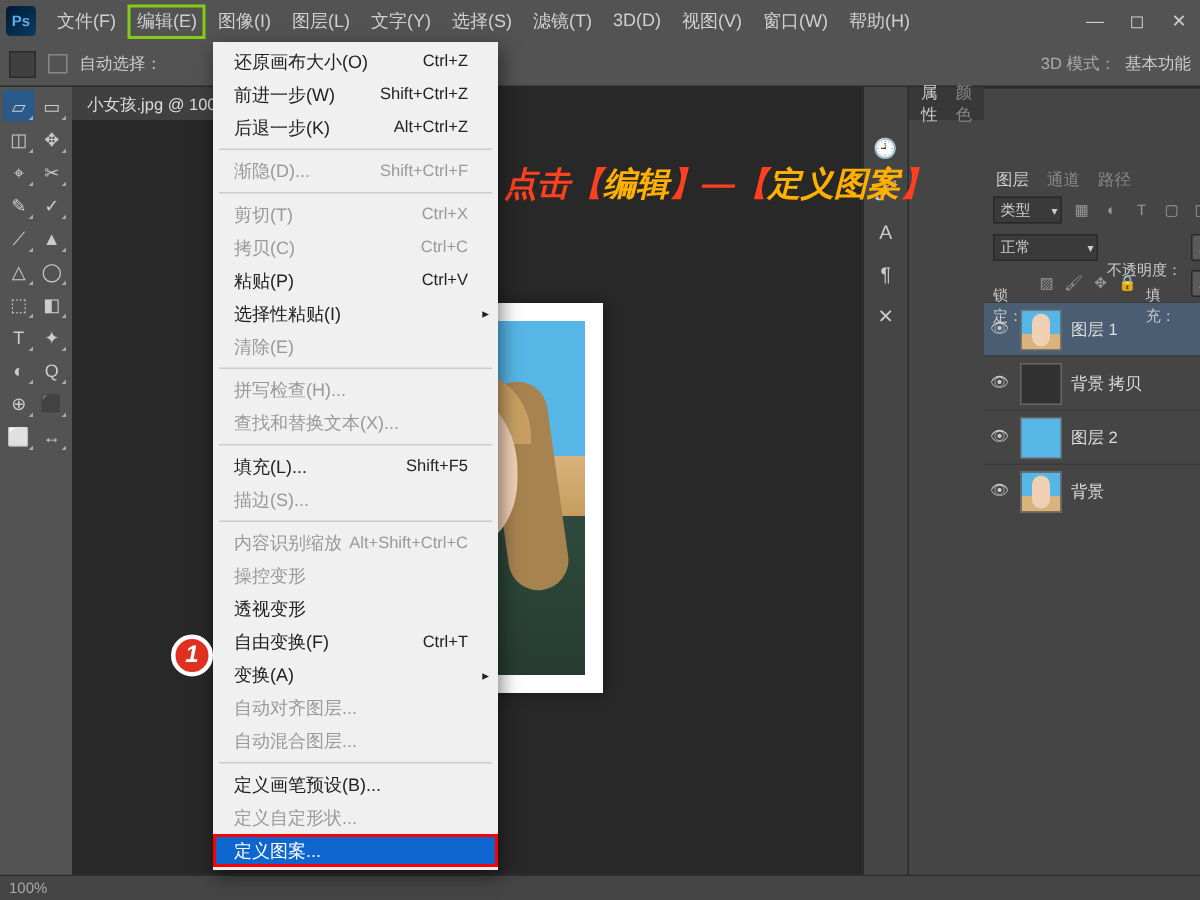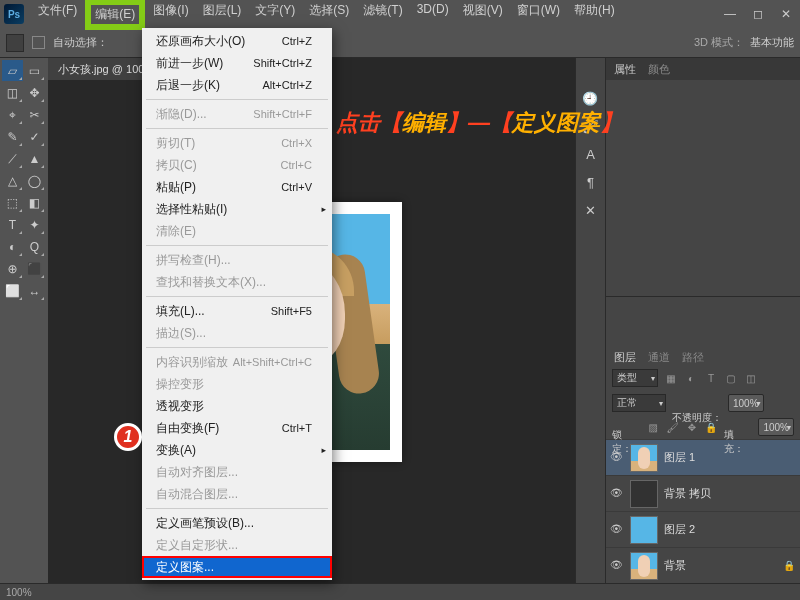--- a/index.html
+++ b/index.html
@@ -2,21 +2,21 @@
 <html><head>
 <meta charset="utf-8">
 <style>
 * { margin: 0; padding: 0; box-sizing: border-box; font-family: "Microsoft YaHei", sans-serif; }
 body { background: #535353; width: 800px; height: 600px; overflow: hidden; position: relative; }
 
 .titlebar { height: 28px; background: #535353; display: flex; align-items: center; padding: 0 4px; position: relative; }
 .ps-logo { width: 20px; height: 20px; background: linear-gradient(135deg,#001833,#0a3d62); border-radius: 3px; color: #5dade2; font-weight: bold; font-size: 10px; display: flex; align-items: center; justify-content: center; margin-right: 8px; }
 .menubar { display: flex; gap: 2px; }
 .menu-item { color: #d0d0d0; font-size: 12px; padding: 3px 6px; cursor: pointer; }
-.menu-item.highlighted { border: 6px solid #84cc16; padding: 1px 4px; }
+.menu-item.highlighted { border: 2px solid #84cc16; padding: 1px 4px; }
 .window-controls { position: absolute; right: 4px; display: flex; gap: 8px; }
 .win-btn { width: 20px; height: 16px; color: #ccc; display: flex; align-items: center; justify-content: center; font-size: 12px; cursor: pointer; }
 
 .options-bar { height: 30px; background: #535353; border-bottom: 1px solid #2a2a2a; display: flex; align-items: center; padding: 0 6px; gap: 8px; }
 .ob-icon { width: 18px; height: 18px; background: #404040; border: 1px solid #2a2a2a; }
 .ob-cb { width: 13px; height: 13px; border: 1px solid #888; }
 .ob-text { color: #ccc; font-size: 11px; }
 .ob-right { margin-left: auto; display: flex; gap: 6px; align-items: center; }
 .ob-tog { color: #aaa; font-size: 11px; }
 
@@ -30,21 +30,21 @@
 .canvas-area { flex: 1; background: #282828; position: relative; }
 .doc-tab { position: absolute; top: 0; left: 0; height: 22px; background: #404040; padding: 0 10px; color: #ddd; font-size: 11px; display: flex; align-items: center; z-index: 1; }
 .canvas-wrap { position: absolute; inset: 22px 0 0 0; display: flex; align-items: center; justify-content: center; }
 .photo-frame { background: #fff; padding: 12px; width: 180px; height: 260px; box-shadow: 0 0 8px rgba(0,0,0,.4); }
 .photo { width: 100%; height: 100%; background: linear-gradient(#56b6e6 0%, #56b6e6 38%, #d9b27c 38%, #c79d5f 55%, #2f4a3d 55%, #263c31 100%); position: relative; }
 .face { position: absolute; width: 70px; height: 100px; background: #f0d0b5; border-radius: 50% 50% 45% 45%; top: 50px; left: 41px; }
 .hair-l { position: absolute; width: 40px; height: 140px; background: #b8915a; border-radius: 40px; top: 40px; left: 18px; transform: rotate(8deg); }
 .hair-r { position: absolute; width: 40px; height: 140px; background: #a78350; border-radius: 40px; top: 40px; right: 18px; transform: rotate(-8deg); }
 .hair-top { position: absolute; width: 90px; height: 50px; background: #c79f62; border-radius: 50px 50px 0 0; top: 32px; left: 30px; }
 
-.right-panels { width: 195px; background: #454545; border-left: 1px solid #2a2a2a; display: flex; flex-direction: column; }
+.right-panels { width: 195px; background: #454545; border-left: 1px solid #2a2a2a; display: flex; }
 .rpanel-hdr { height: 22px; background: #383838; display: flex; align-items: center; padding: 0 8px; gap: 12px; }
 .rtab { color: #ccc; font-size: 11px; }
 .rtab.dim { color: #888; }
 .rpanel-body { padding: 8px; color: #999; font-size: 11px; min-height: 40px; }
 .rspace { flex: 1; }
 
 .layers { background: #454545; border-top: 1px solid #2a2a2a; }
 .layers-hdr { height: 24px; display: flex; align-items: flex-end; padding: 0 8px; gap: 12px; margin-top: 44px; }
 .layers-opts { height: 26px; display: flex; align-items: center; padding: 0 6px; gap: 6px; }
 .dd { height: 18px; background: #3a3a3a; border: 1px solid #282828; color: #ccc; font-size: 10px; padding: 0 14px 0 4px; display: flex; align-items: center; position: relative; }
@@ -182,21 +182,21 @@
       </div>
       <div class="layers-opts">
         <span class="dd" style="width:46px">类型</span>
         <span class="lock-ico">▦</span>
         <span class="lock-ico">◐</span>
         <span class="lock-ico">T</span>
         <span class="lock-ico">▢</span>
         <span class="lock-ico">◫</span>
       </div>
       <div class="l-row2">
-        <span class="dd" style="width:54px">正常</span>
+        <span class="dd" style="width:70px">正常</span>
         <span class="l-label">不透明度：</span>
         <span class="dd pill">100%</span>
       </div>
       <div class="l-row2">
         <span class="l-label">锁定：</span>
         <span class="lock-ico">▨</span>
         <span class="lock-ico">🖌</span>
         <span class="lock-ico">✥</span>
         <span class="lock-ico">🔒</span>
         <span class="l-label" style="margin-left:auto">填充：</span>

